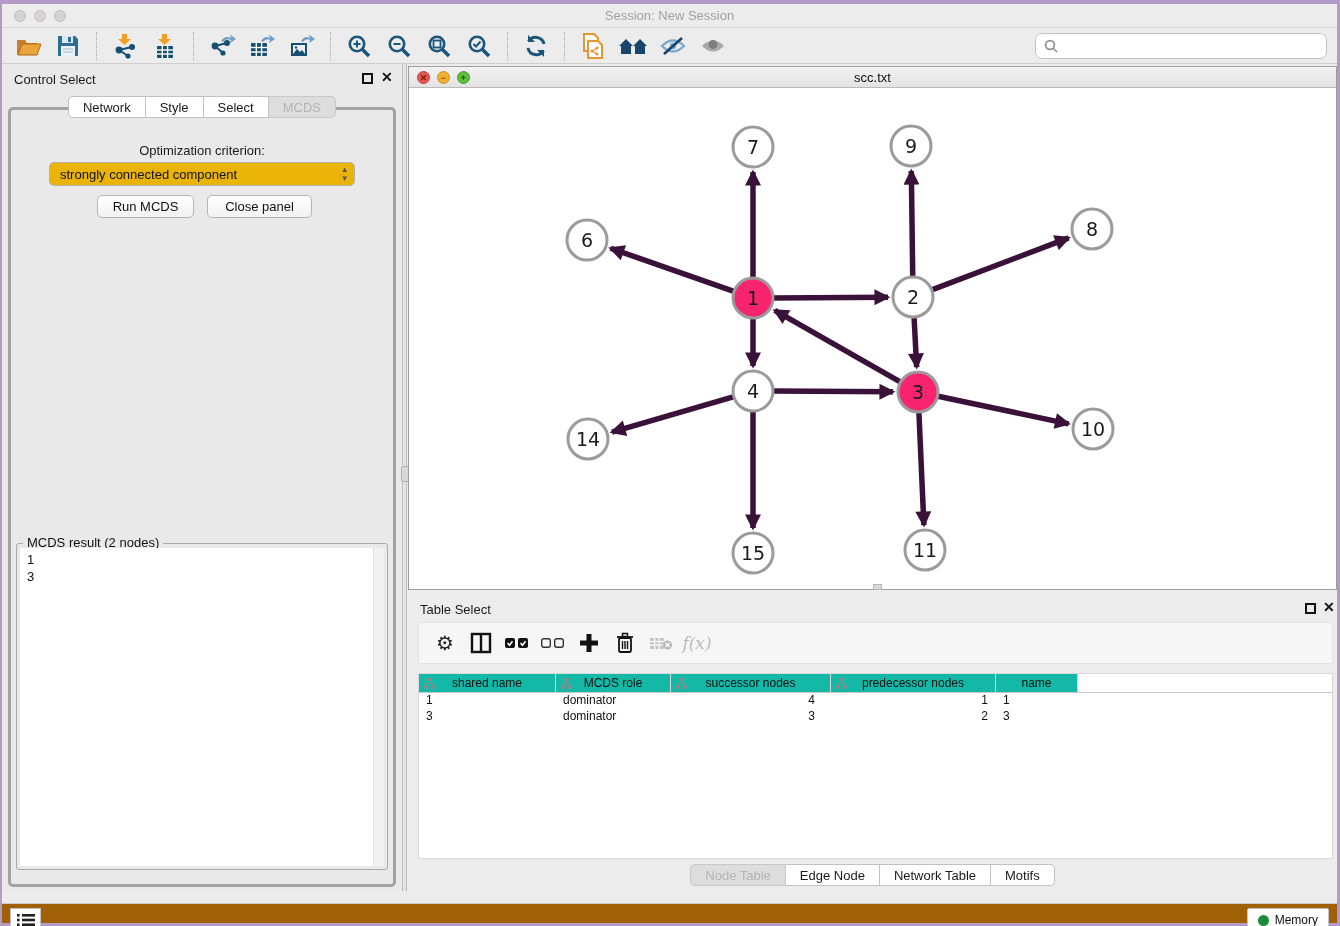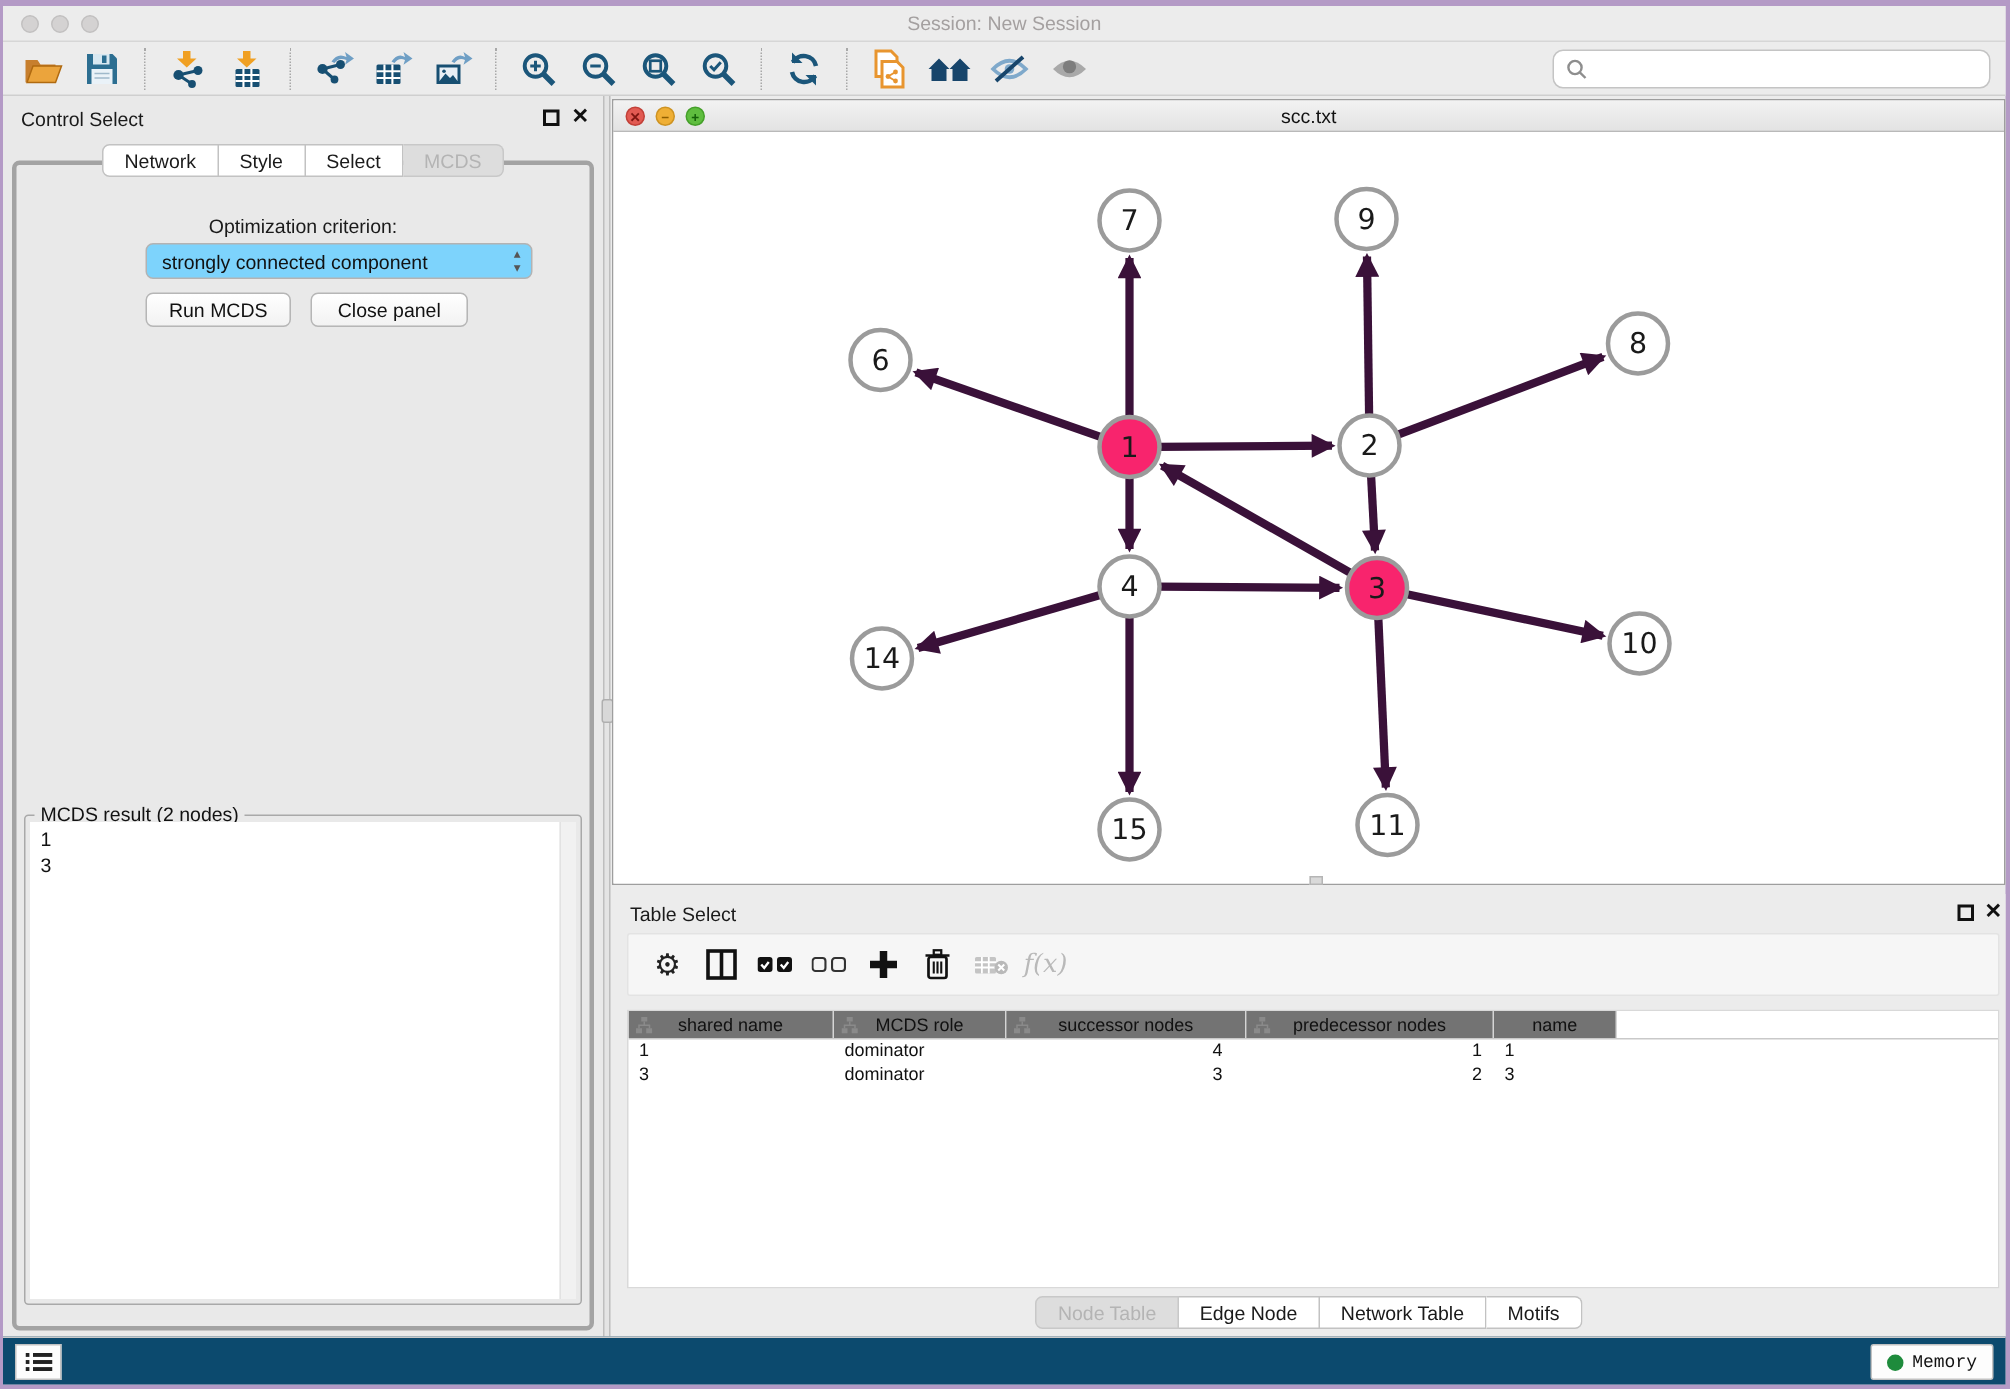--- a/index.html
+++ b/index.html
@@ -31,21 +31,21 @@
   .cp-header .cp-title { position:absolute; left:12px; top:6px; font-size:13px; color:#1A1A1A; }
   .panel-float { position:absolute; top:7px; width:11px; height:11px; border:2px solid #111; }
   .panel-close { position:absolute; top:4px; font-size:14px; font-weight:bold; color:#111; line-height:14px; }
   .cp-tabs { position:absolute; top:32px; left:0; right:0; height:22px; display:flex; justify-content:center; z-index:2; }
   .tab { height:22px; padding:0 14px; display:flex; align-items:center; font-size:13px; background:#fff; border:1px solid #C2C2C2; border-left:none; color:#1A1A1A; }
   .tab:first-child { border-left:1px solid #C2C2C2; border-radius:5px 0 0 5px; }
   .tab:last-child { border-radius:0 5px 5px 0; }
   .tab.selected { background:#DDDDDD; color:#B4B4B4; border-color:#C8C8C8; }
   .cp-body { position:absolute; top:43px; left:6px; right:6px; bottom:4px; border:3px solid #a3a3a3; border-radius:5px; background:#E9E9E9; }
   .opt-label { position:absolute; top:33px; left:0; right:0; text-align:center; font-size:13px; color:#1A1A1A; }
-  .dropdown { position:absolute; top:52px; left:38px; right:38px; height:24px; background:#7dd3fc; border:1px solid #B3B3B3; border-radius:5px; display:flex; align-items:center; font-size:13px; padding-left:10px; color:#111;margin-left:48px; }
+  .dropdown { position:absolute; top:52px; left:38px; right:38px; height:24px; background:#eab308; border:1px solid #B3B3B3; border-radius:5px; display:flex; align-items:center; font-size:13px; padding-left:10px; color:#111; }
   .dropdown .stepper { position:absolute; right:7px; top:2px; display:flex; flex-direction:column; line-height:9px; font-size:9px; color:#555; }
   .cp-btn { position:absolute; top:85px; height:23px; background:linear-gradient(#FFFFFF,#F2F2F2); border:1px solid #B6B6B6; border-radius:5px; font-size:13px; color:#111; text-align:center; line-height:21px; font-family:"Liberation Sans",sans-serif; }
   #run-mcds { left:86px; width:97px; }
   #close-panel { left:196px; width:105px; }
   .result-group { position:absolute; left:5px; right:5px; top:433px; bottom:14px; border:1px solid #A9A9A9; border-radius:3px; }
   .result-legend { position:absolute; top:-9px; left:6px; background:#E9E9E9; padding:0 4px; font-size:13px; color:#111; }
   .result-area { position:absolute; top:4px; left:3px; right:3px; bottom:3px; background:#fff; font-size:13px; line-height:17px; padding:3px 7px; color:#111; white-space:pre-line; }
   .result-scroll { position:absolute; top:4px; right:3px; bottom:3px; width:11px; background:#F1F1F1; border-left:1px solid #E2E2E2; }
 
   
@@ -60,28 +60,28 @@
   .net-grip { position:absolute; left:50%; bottom:-1px; width:9px; height:6px; background:#D9D9D9; border:1px solid #B5B5B5; }
 
   
   .table-panel { position:absolute; left:0; right:0; top:532px; bottom:0; background:#ECECEC; }
   .tp-title { position:absolute; left:12px; top:6px; font-size:13px; color:#1A1A1A; }
   .tp-toolbar { position:absolute; left:10px; right:4px; top:26px; height:42px; background:#F6F6F6; border:1px solid #E3E3E3; border-radius:2px; display:flex; align-items:center; padding-left:8px; }
   .tp-tbtn { width:36px; height:34px; display:flex; align-items:center; justify-content:center; }
   .fx-label { font-family:"DejaVu Serif", serif; font-style:italic; font-size:17px; color:#B9B9B9; }
   .tbl-wrap { position:absolute; left:10px; right:4px; top:77px; bottom:32px; background:#fff; border:1px solid #D9D9D9; overflow:hidden; }
   .tbl-header { display:flex; height:19px; border-bottom:1px solid #C9C9C9; }
-  .th-cell { background:#737373; border-right:1px solid #D5D5D5; font-size:12px; color:#111; display:flex; align-items:center; justify-content:center; position:relative; }
+  .th-cell { background:#14b8a6; border-right:1px solid #D5D5D5; font-size:12px; color:#111; display:flex; align-items:center; justify-content:center; position:relative; }
   .th-cell .tree-ic { position:absolute; left:5px; top:4px; }
   .tbl-row { display:flex; height:16px; font-size:12px; color:#111; }
   .td-cell { overflow:hidden; white-space:nowrap; }
   .tp-tabs { position:absolute; left:0; right:0; bottom:5px; height:22px; display:flex; justify-content:center; }
 
   
-  .statusbar { position:absolute; left:0; right:0; bottom:0; height:32px; background:#0c4a6e; border-top:1px solid #C9C9C9;font-family:Liberation Mono, monospace; }
+  .statusbar { position:absolute; left:0; right:0; bottom:0; height:20px; background:#a16207; border-top:1px solid #C9C9C9; }
   .list-btn { position:absolute; left:8px; top:4px; width:31px; height:24px; background:#FDFDFD; border:1px solid #C2C2C2; display:flex; align-items:center; justify-content:center; }
   .memory-btn { position:absolute; right:8px; top:4px; height:24px; padding:0 10px; background:#FDFDFD; border:1px solid #C2C2C2; border-radius:2px; display:flex; align-items:center; font-size:12px; color:#111; }
   .memory-btn .dot { width:11px; height:11px; border-radius:50%; background:#1E8B3C; margin-right:6px; }
 </style>
 </head>
 <body>
 
 <div class="app">
 
   <div class="titlebar">

